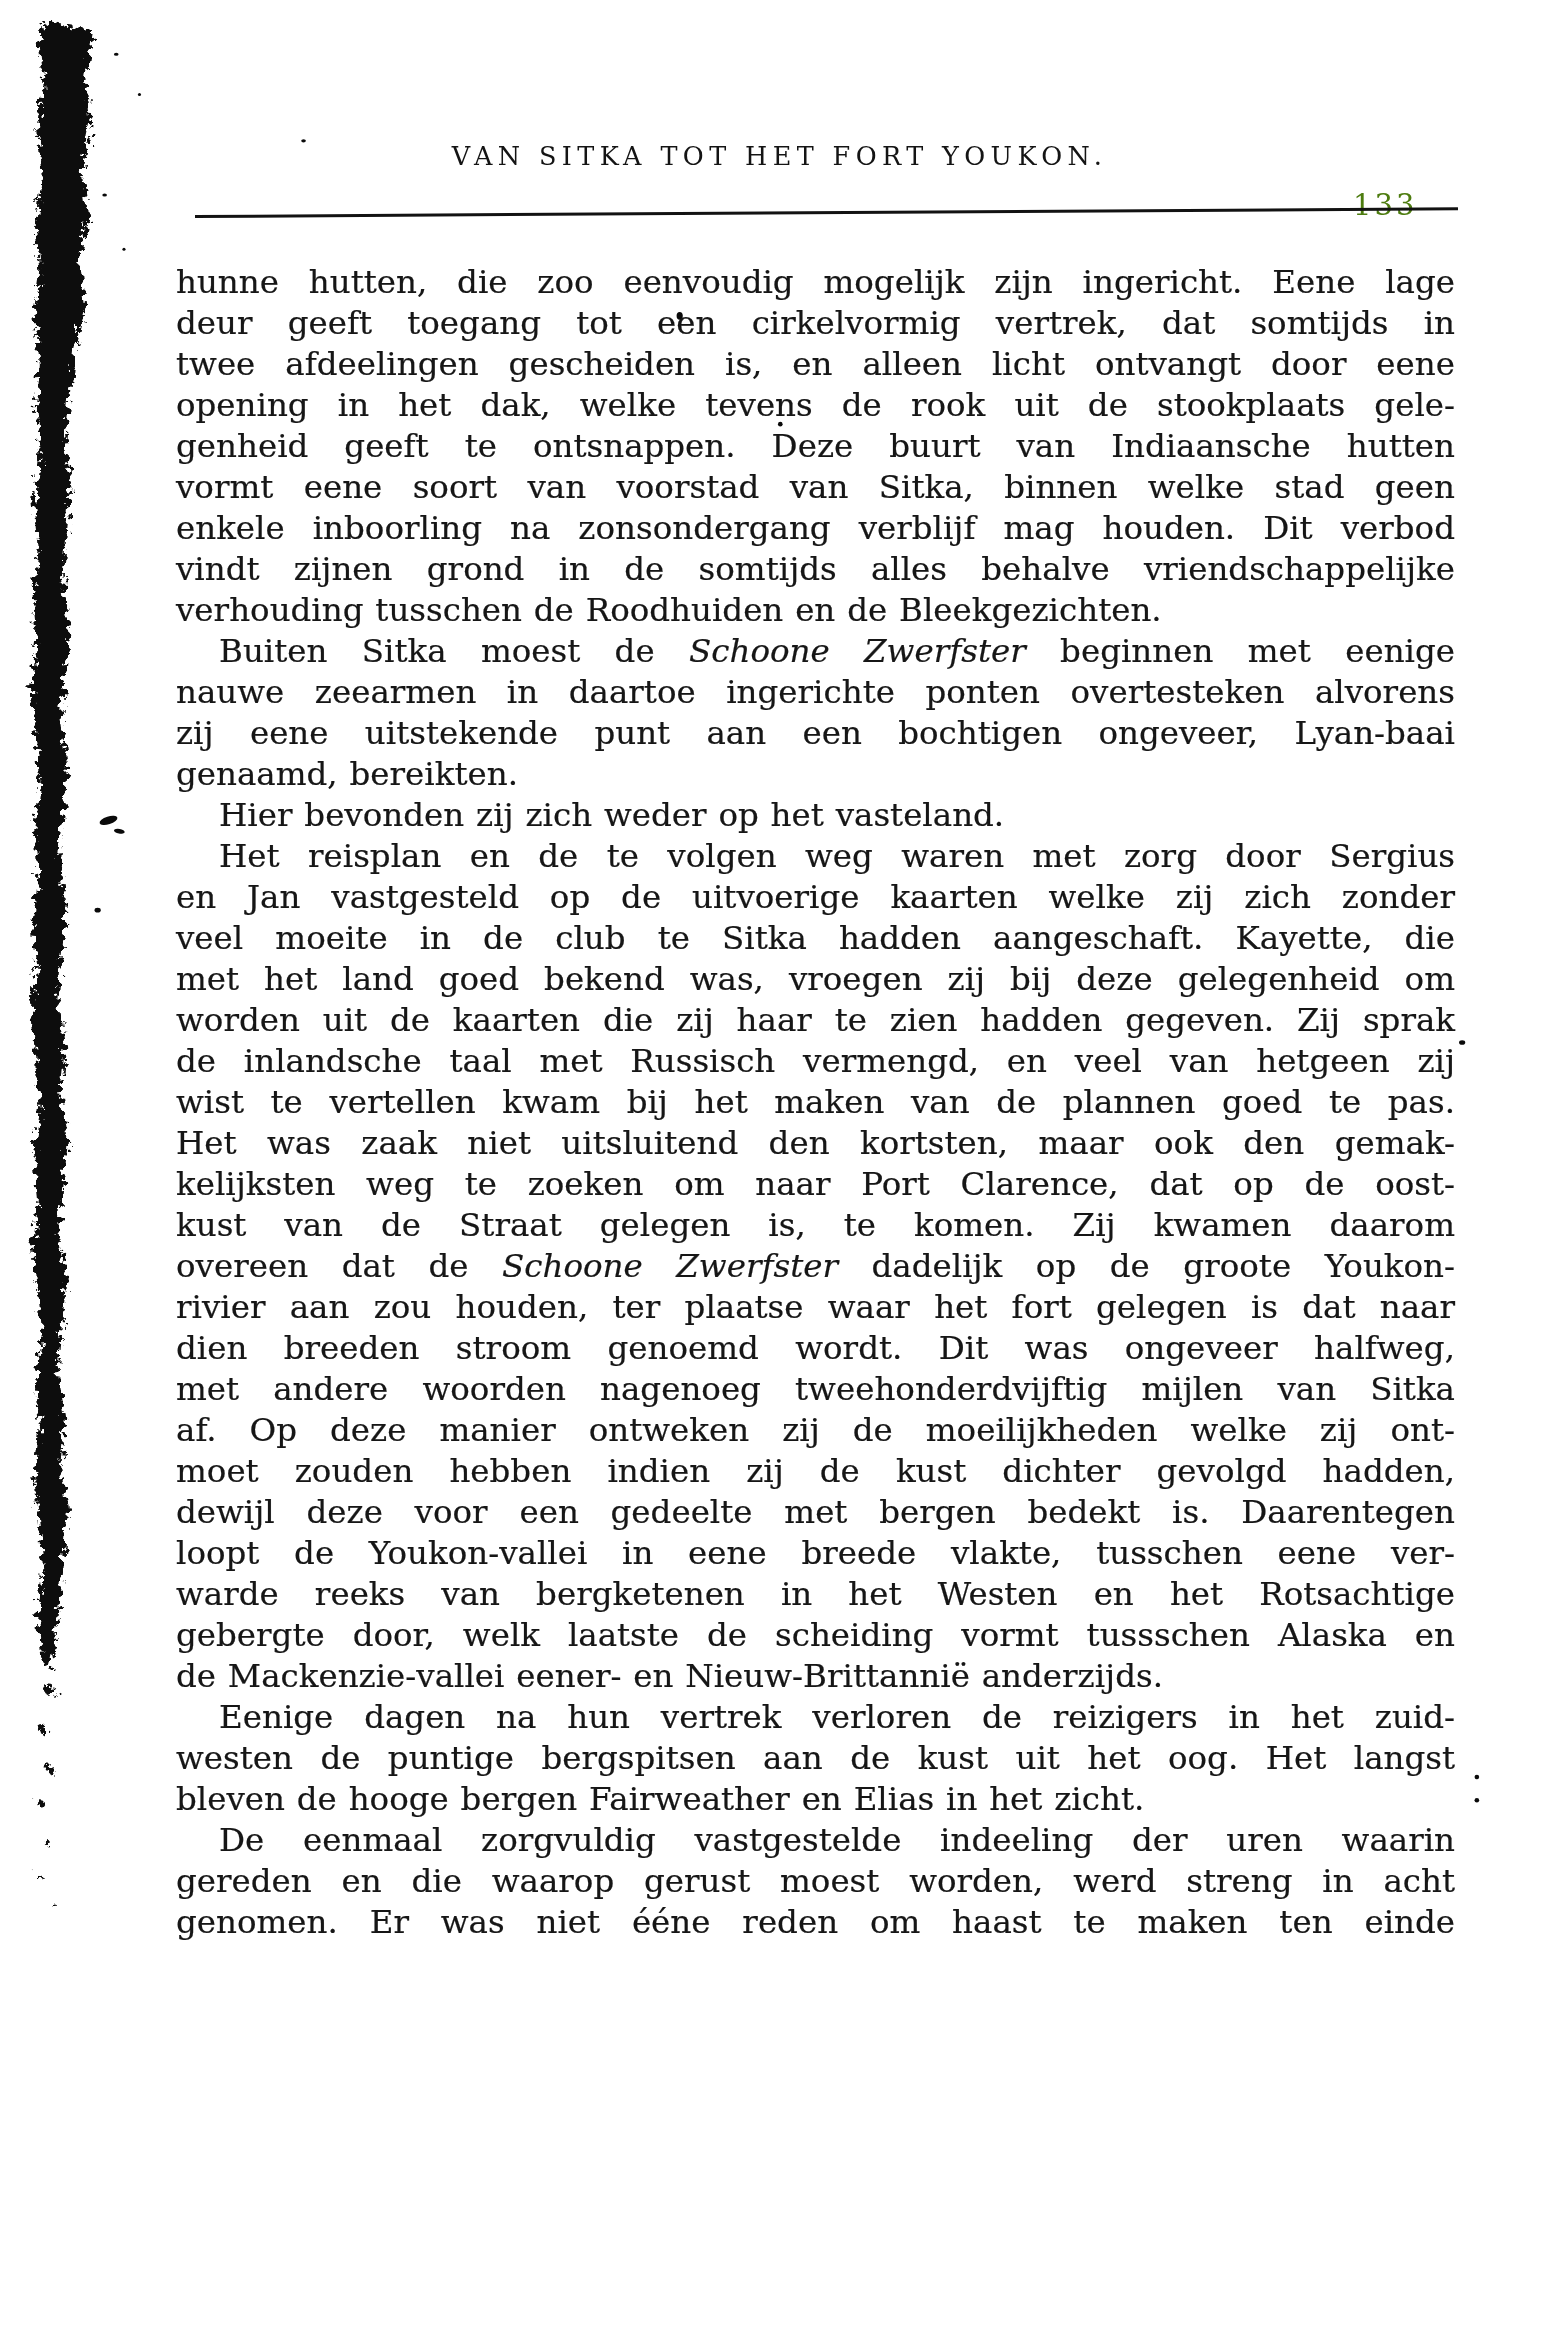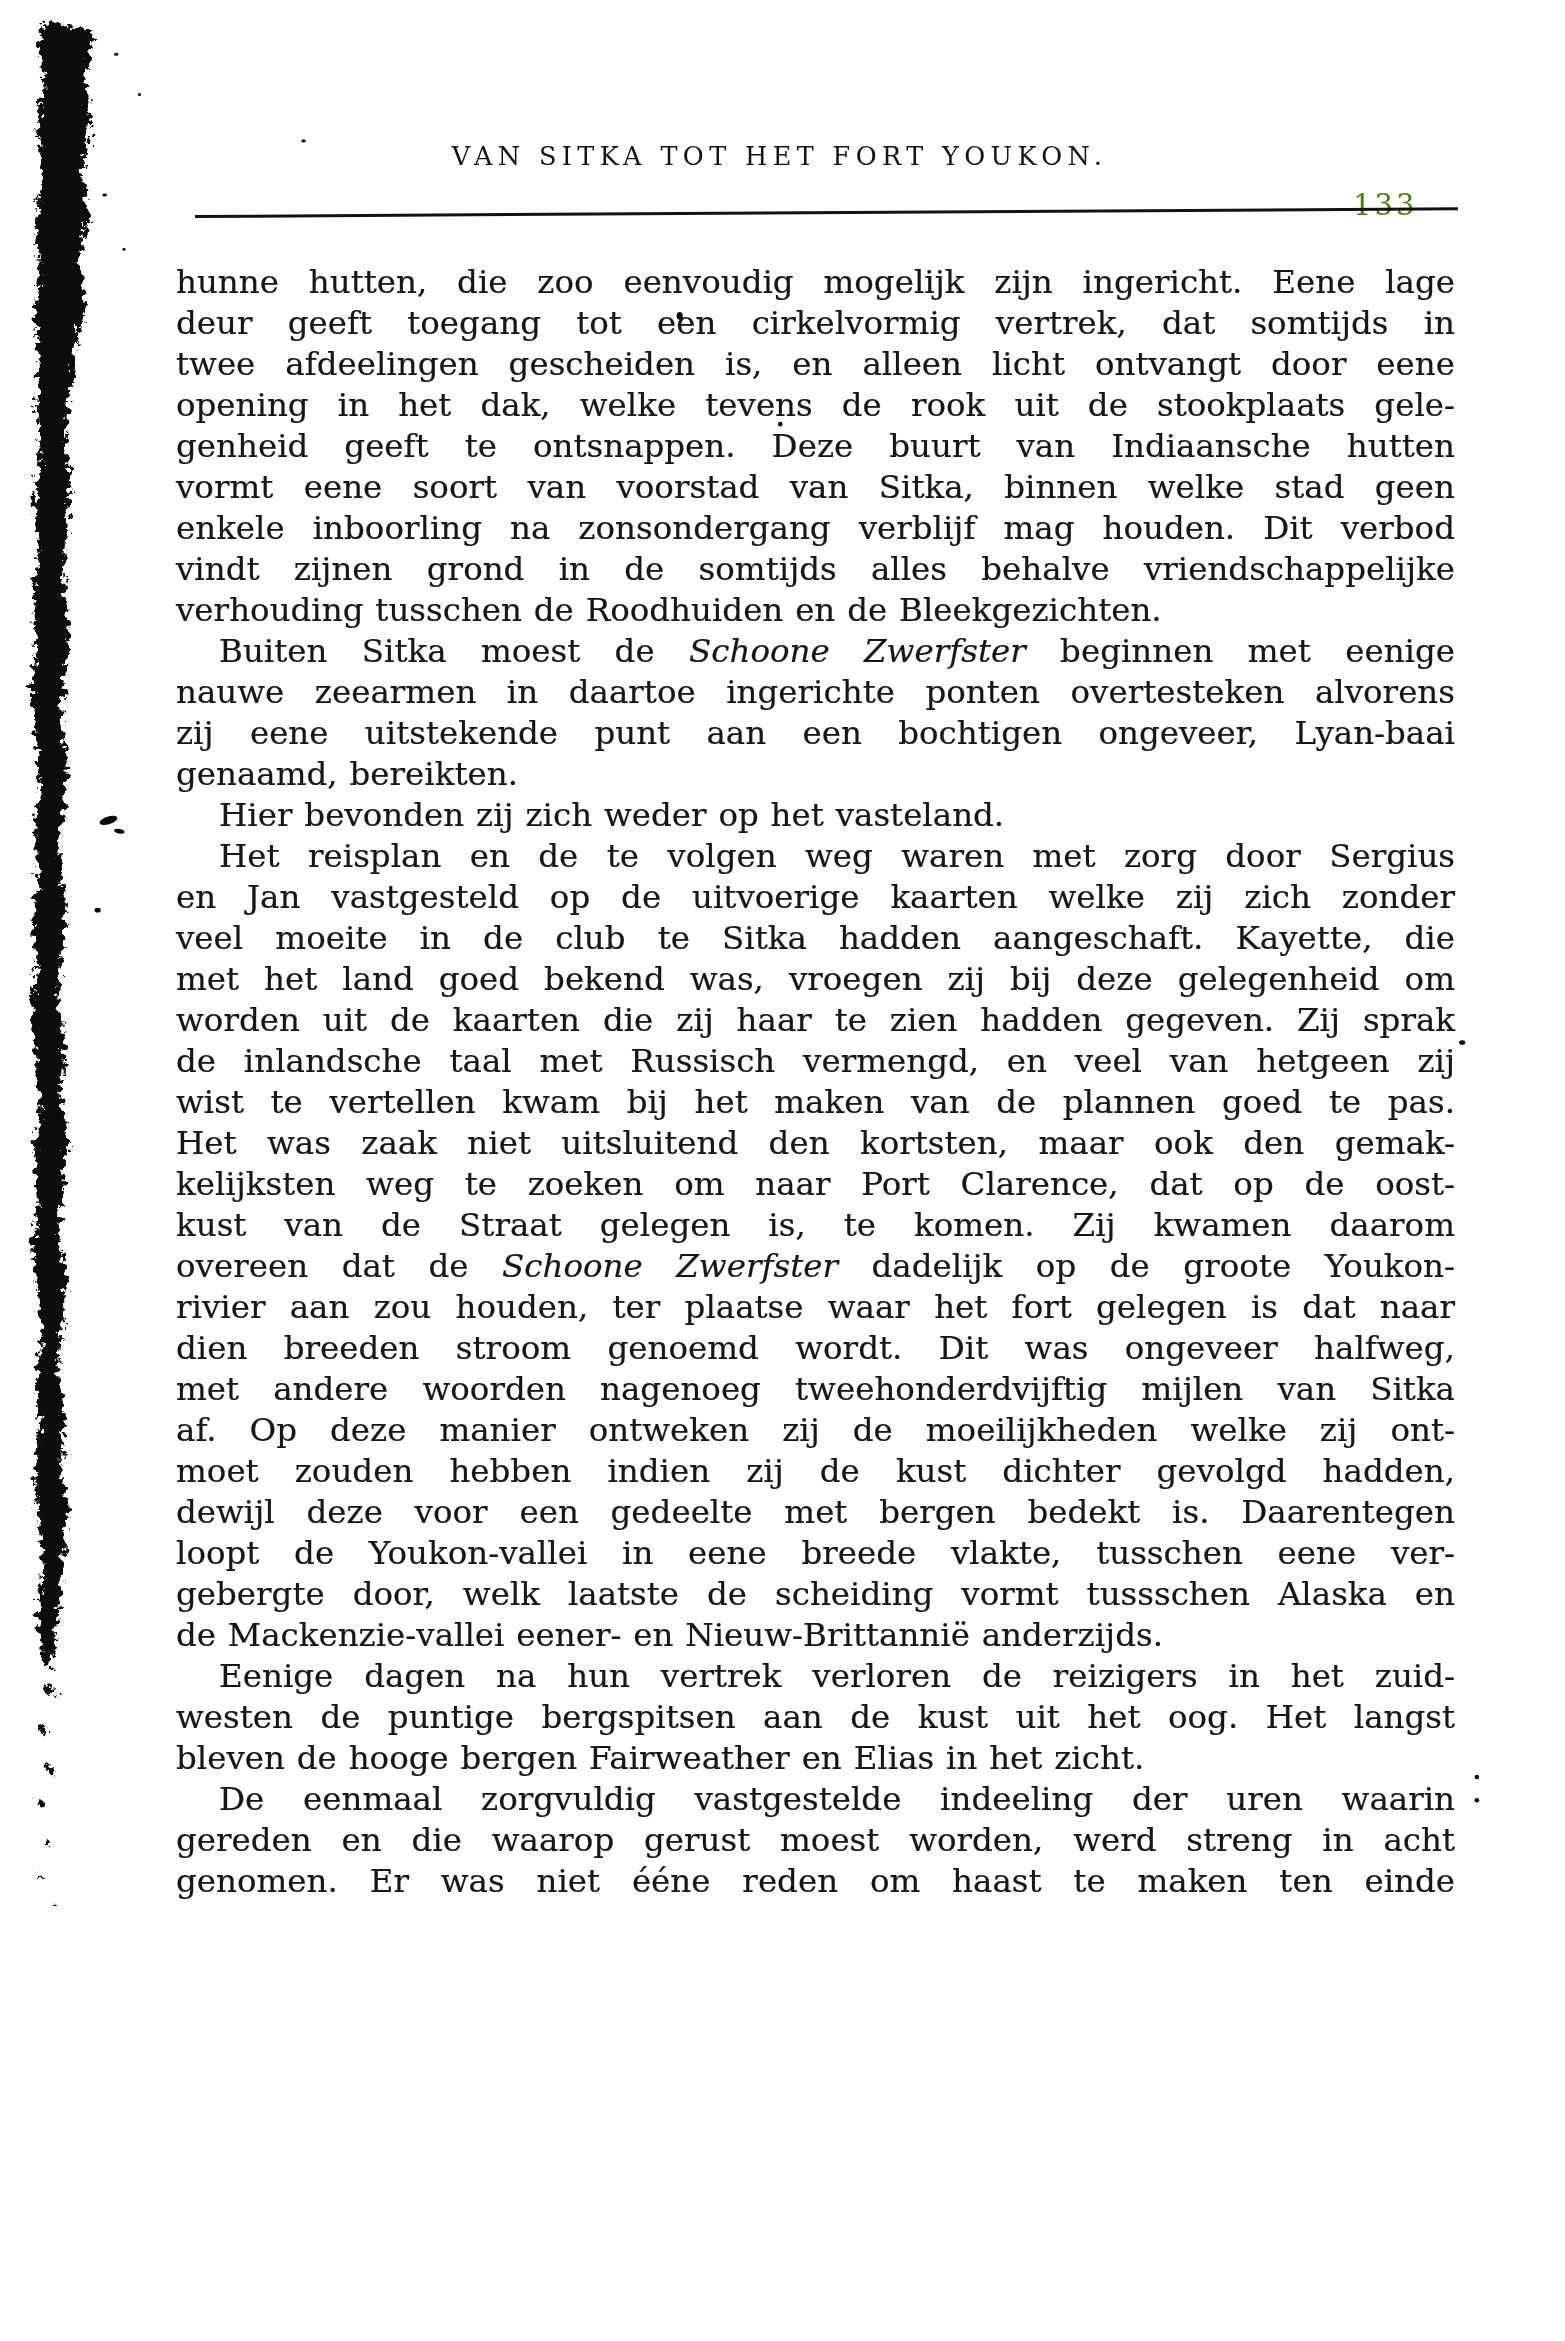--- a/index.html
+++ b/index.html
@@ -148,20 +148,21 @@
       <div class="line j"><span>kelijksten weg te zoeken om naar Port Clarence, dat op de oost-</span></div>
       <div class="line j"><span>kust van de Straat gelegen is, te komen. Zij kwamen daarom</span></div>
       <div class="line j"><span>overeen dat de </span><span class="it">Schoone Zwerfster</span><span> dadelijk op de groote Youkon-</span></div>
       <div class="line j"><span>rivier aan zou houden, ter plaatse waar het fort gelegen is dat naar</span></div>
       <div class="line j"><span>dien breeden stroom genoemd wordt. Dit was ongeveer halfweg,</span></div>
       <div class="line j"><span>met andere woorden nagenoeg tweehonderdvijftig mijlen van Sitka</span></div>
       <div class="line j"><span>af. Op deze manier ontweken zij de moeilijkheden welke zij ont-</span></div>
       <div class="line j"><span>moet zouden hebben indien zij de kust dichter gevolgd hadden,</span></div>
       <div class="line j"><span>dewijl deze voor een gedeelte met bergen bedekt is. Daarentegen</span></div>
       <div class="line j"><span>loopt de Youkon-vallei in eene breede vlakte, tusschen eene ver-</span></div>
+      <div class="line j"><span>warde reeks van bergketenen in het Westen en het Rotsachtige</span></div>
       <div class="line j"><span>gebergte door, welk laatste de scheiding vormt tussschen Alaska en</span></div>
       <div class="line"><span>de Mackenzie-vallei eener- en Nieuw-Brittannië anderzijds.</span></div>
       <div class="line j indent"><span>Eenige dagen na hun vertrek verloren de reizigers in het zuid-</span></div>
       <div class="line j"><span>westen de puntige bergspitsen aan de kust uit het oog. Het langst</span></div>
       <div class="line"><span>bleven de hooge bergen Fairweather en Elias in het zicht.</span></div>
       <div class="line j indent"><span>De eenmaal zorgvuldig vastgestelde indeeling der uren waarin</span></div>
       <div class="line j"><span>gereden en die waarop gerust moest worden, werd streng in acht</span></div>
       <div class="line j"><span>genomen. Er was niet ééne reden om haast te maken ten einde</span></div>
     </div>
 

